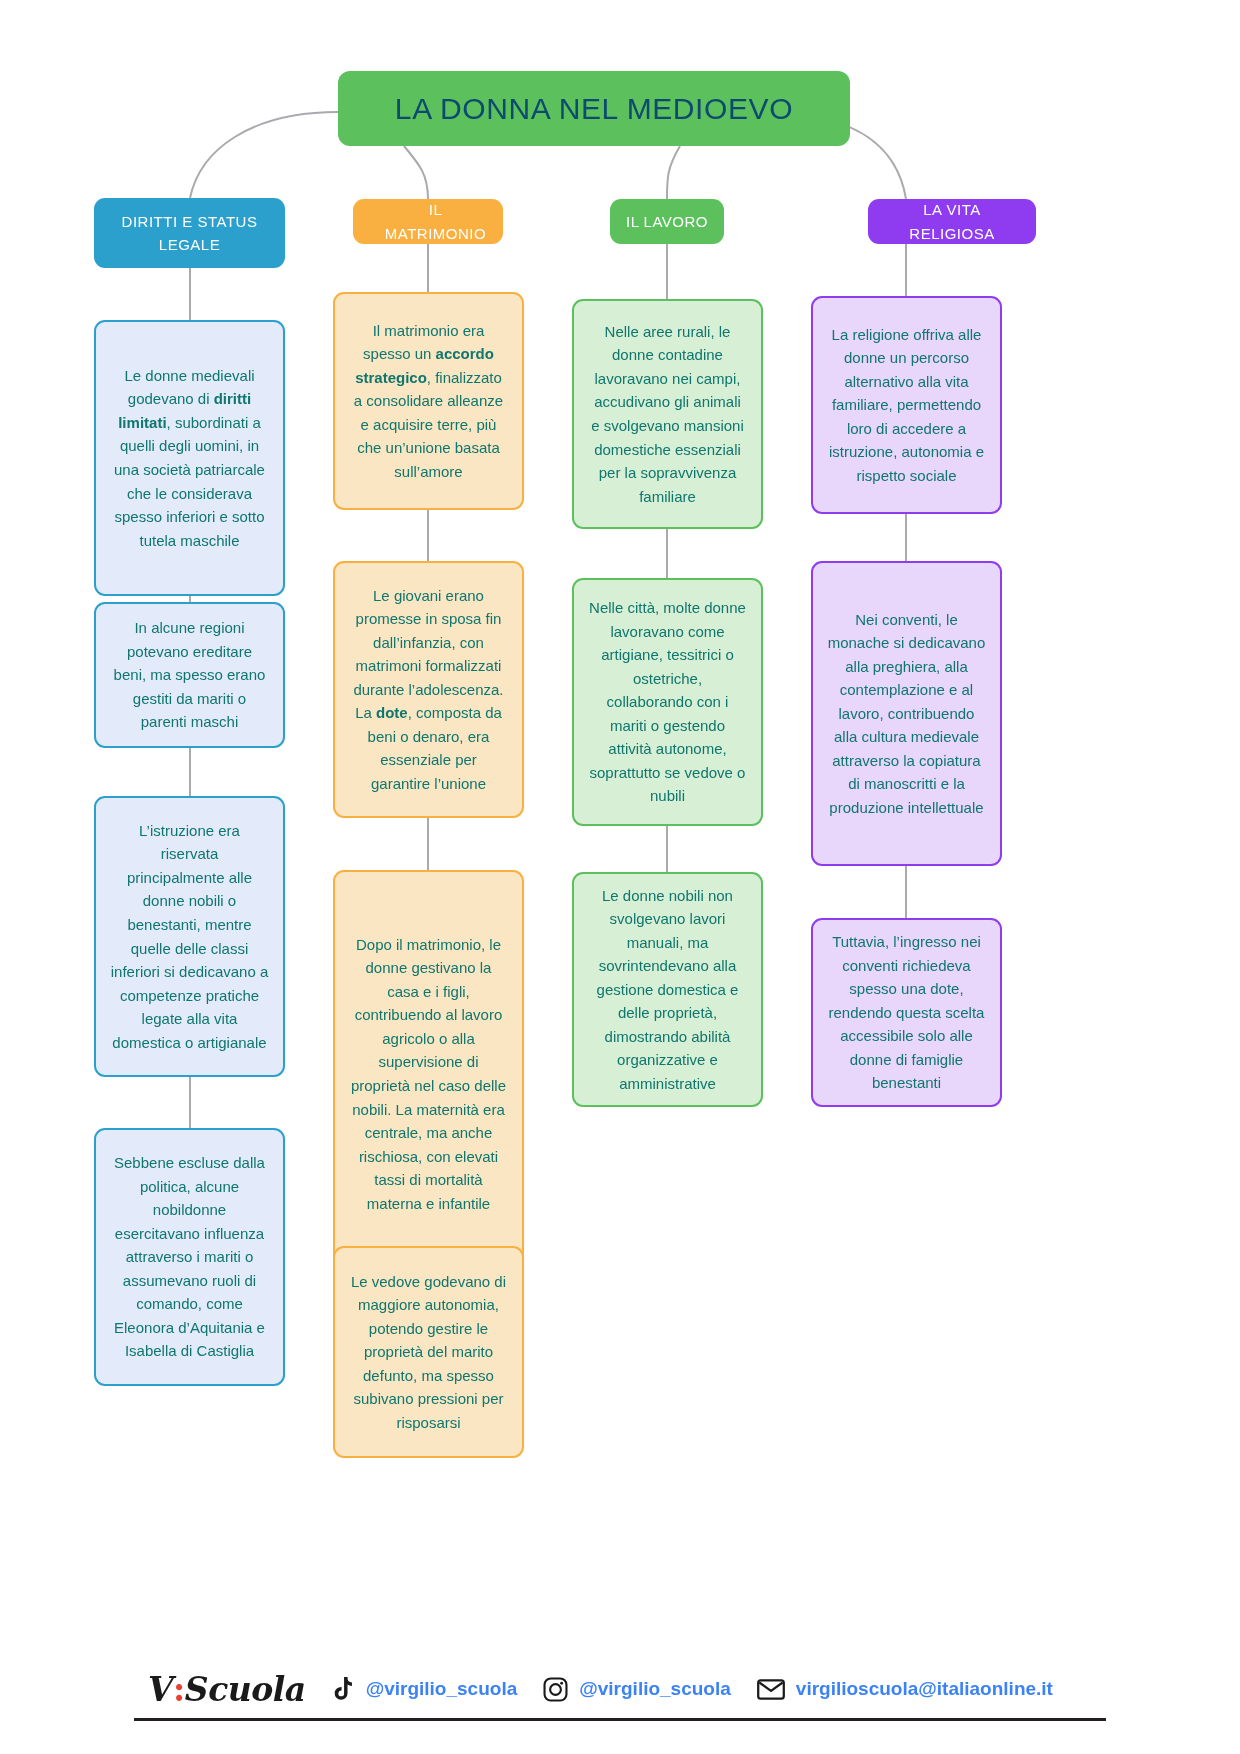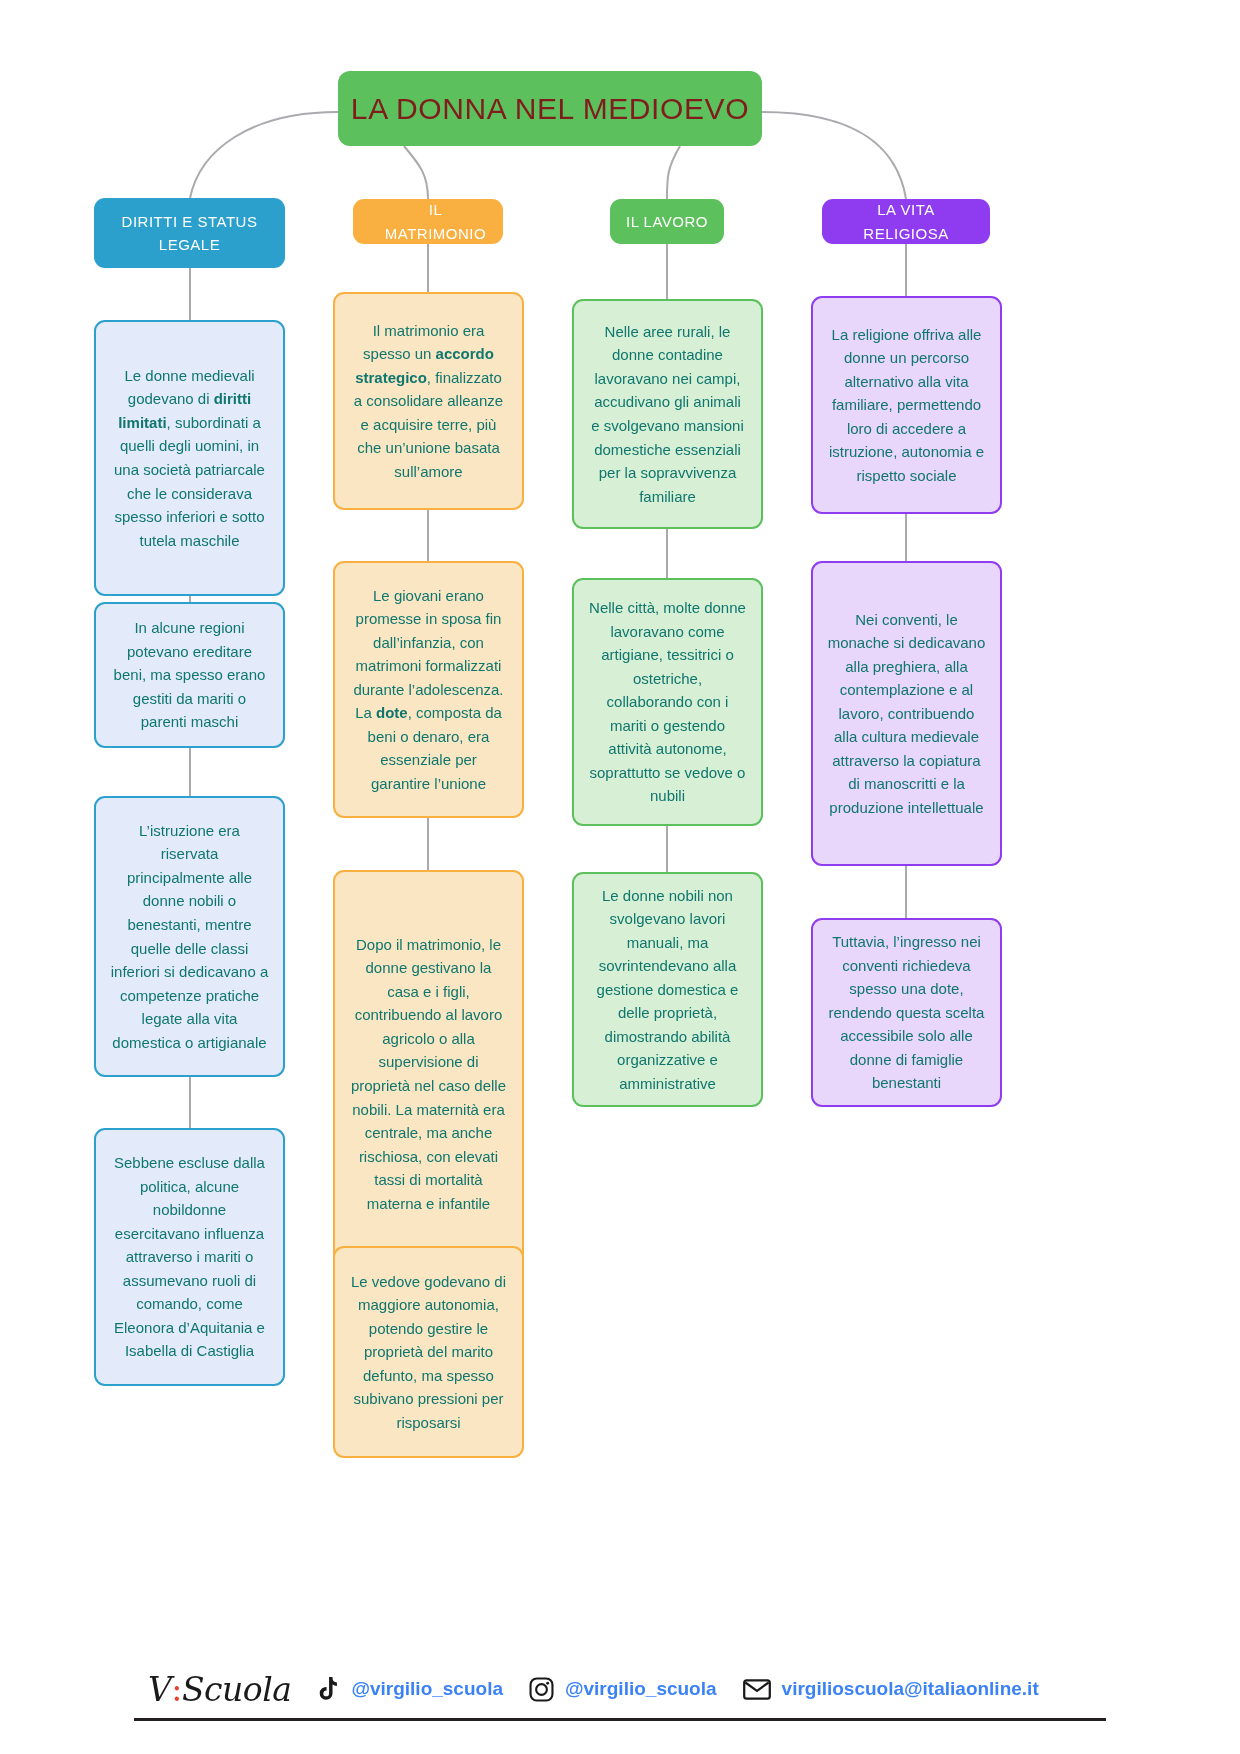--- a/index.html
+++ b/index.html
@@ -21,25 +21,25 @@
     width: 1240px; height: 1754px;
     pointer-events: none;
     z-index: 1;
   }
   #connectors path, #connectors line { fill: none; stroke: #a9a9ae; stroke-width: 2; }
 
   
   .root-node {
     position: absolute;
     left: 338px; top: 71px;
-    width: 424px; height: 75px;
+    width: 512px; height: 75px;
     background: #5cc15c;
     border-radius: 12px;
     display: flex; align-items: center; justify-content: center;
-    color: #7f1d1d;
+    color: #0c4a6e;
     font-size: 30px;
     letter-spacing: 0.6px;
     z-index: 3;
     text-align: right;
   }
 
   
   .cat-header {
     position: absolute;
     border-radius: 11px;
@@ -48,21 +48,21 @@
     font-size: 15px;
     letter-spacing: 0.5px;
     text-align: center;
     line-height: 1.55;
     padding: 6px 12px;
     z-index: 3;
   }
   .cat-1 { left: 94px;  top: 198px; width: 191px; height: 70px;  background: #2ba0cd; }
   .cat-2 { left: 353px; top: 199px; width: 150px; height: 45px;  background: #f9b040; padding-left: 27px; }
   .cat-3 { left: 610px; top: 199px; width: 114px; height: 45px;  background: #5cc15c; }
-  .cat-4 { left: 822px; top: 199px; width: 168px; height: 45px;  background: #8f3cf0; }
+  .cat-4 { left: 868px; top: 199px; width: 168px; height: 45px;  background: #8f3cf0; }
 
   
   .card {
     position: absolute;
     border-radius: 11px;
     border: 2px solid;
     padding: 16px 14px;
     font-size: 15px;
     line-height: 1.57;
     text-align: center;
@@ -90,21 +90,21 @@
     height: 58px;
     padding-left: 14px;
   }
   .footer-divider {
     border-top: 3px solid #231f20;
     width: 972px;
   }
   .brand {
     font-family: "DejaVu Serif", serif;
     font-size: 33px;
-    font-weight: normal;
+    font-weight: bold;
     font-style: italic;
     color: #1a1a1a;
     letter-spacing: -0.5px;
     white-space: nowrap;
   }
   .brand .colon { color: #e8412f; font-style: normal; }
   .fitem {
     display: flex; align-items: center; gap: 11px;
     font-size: 19px; font-weight: bold; color: #3b82f6;
     white-space: nowrap;

